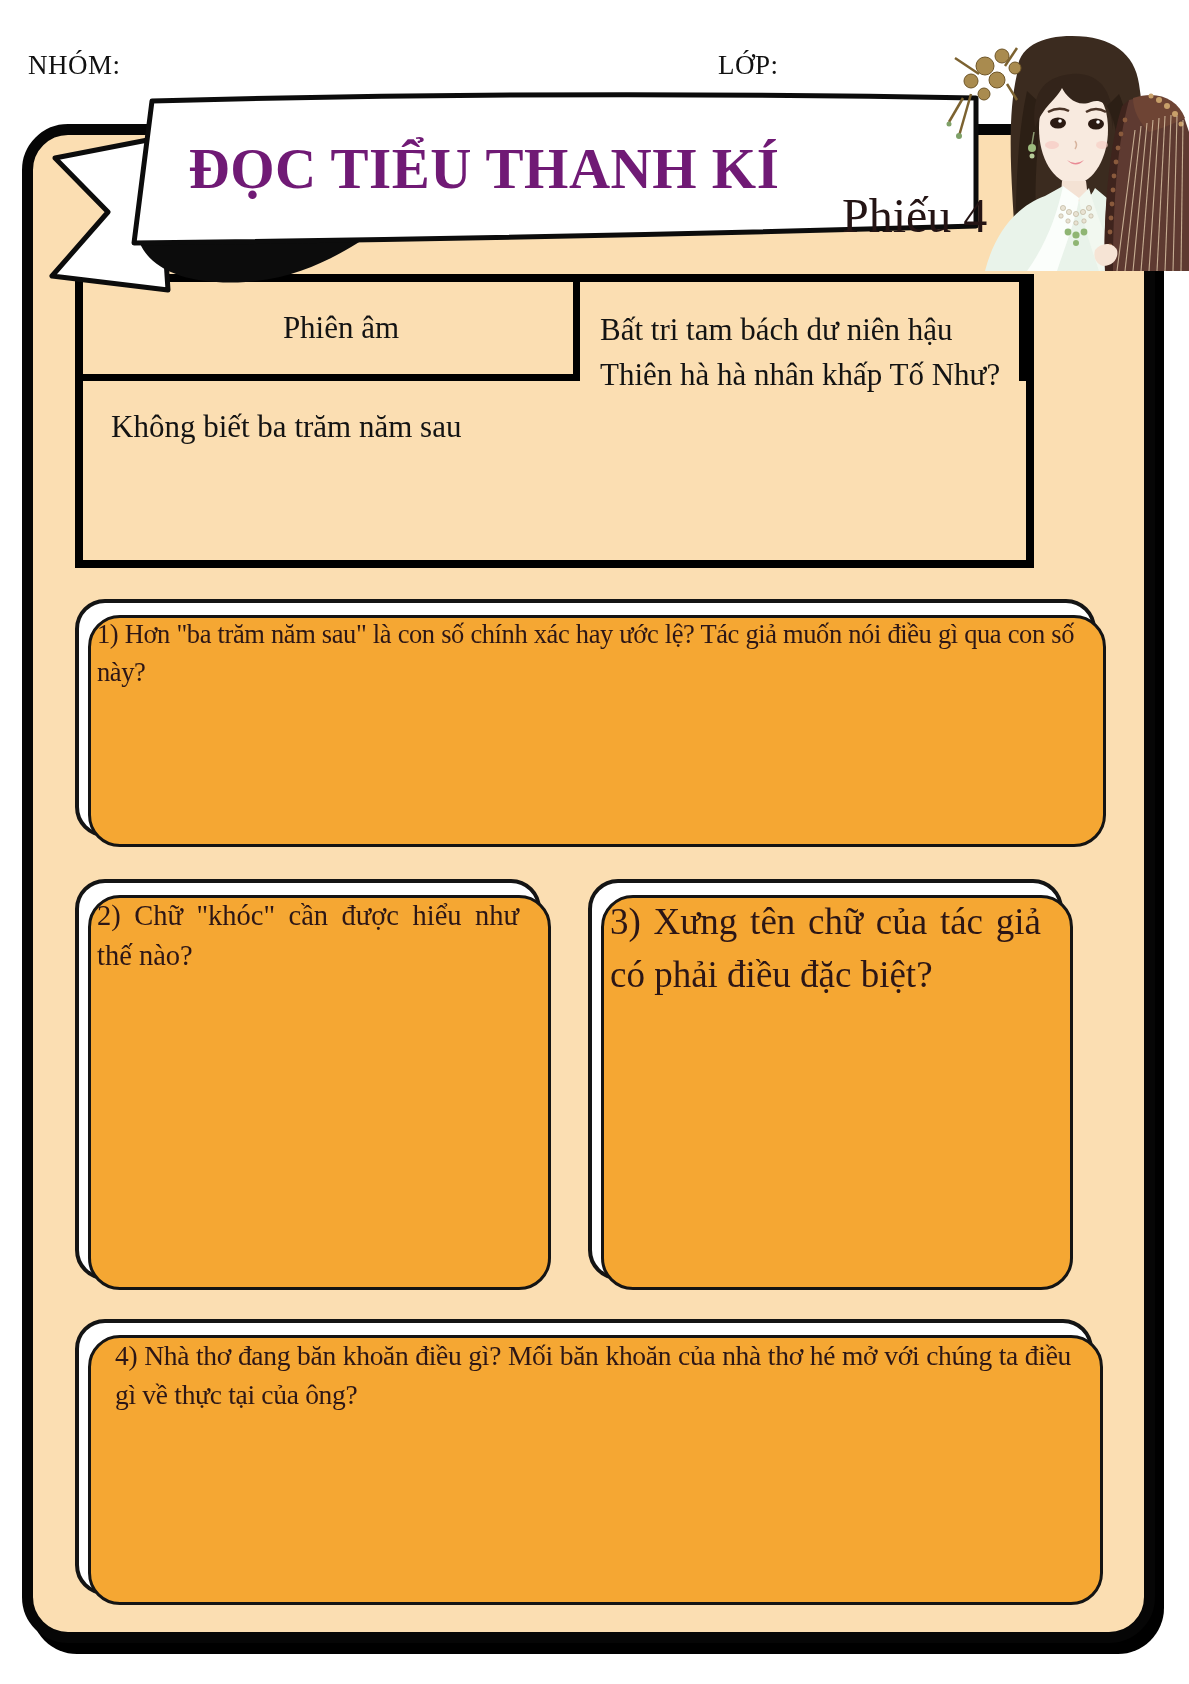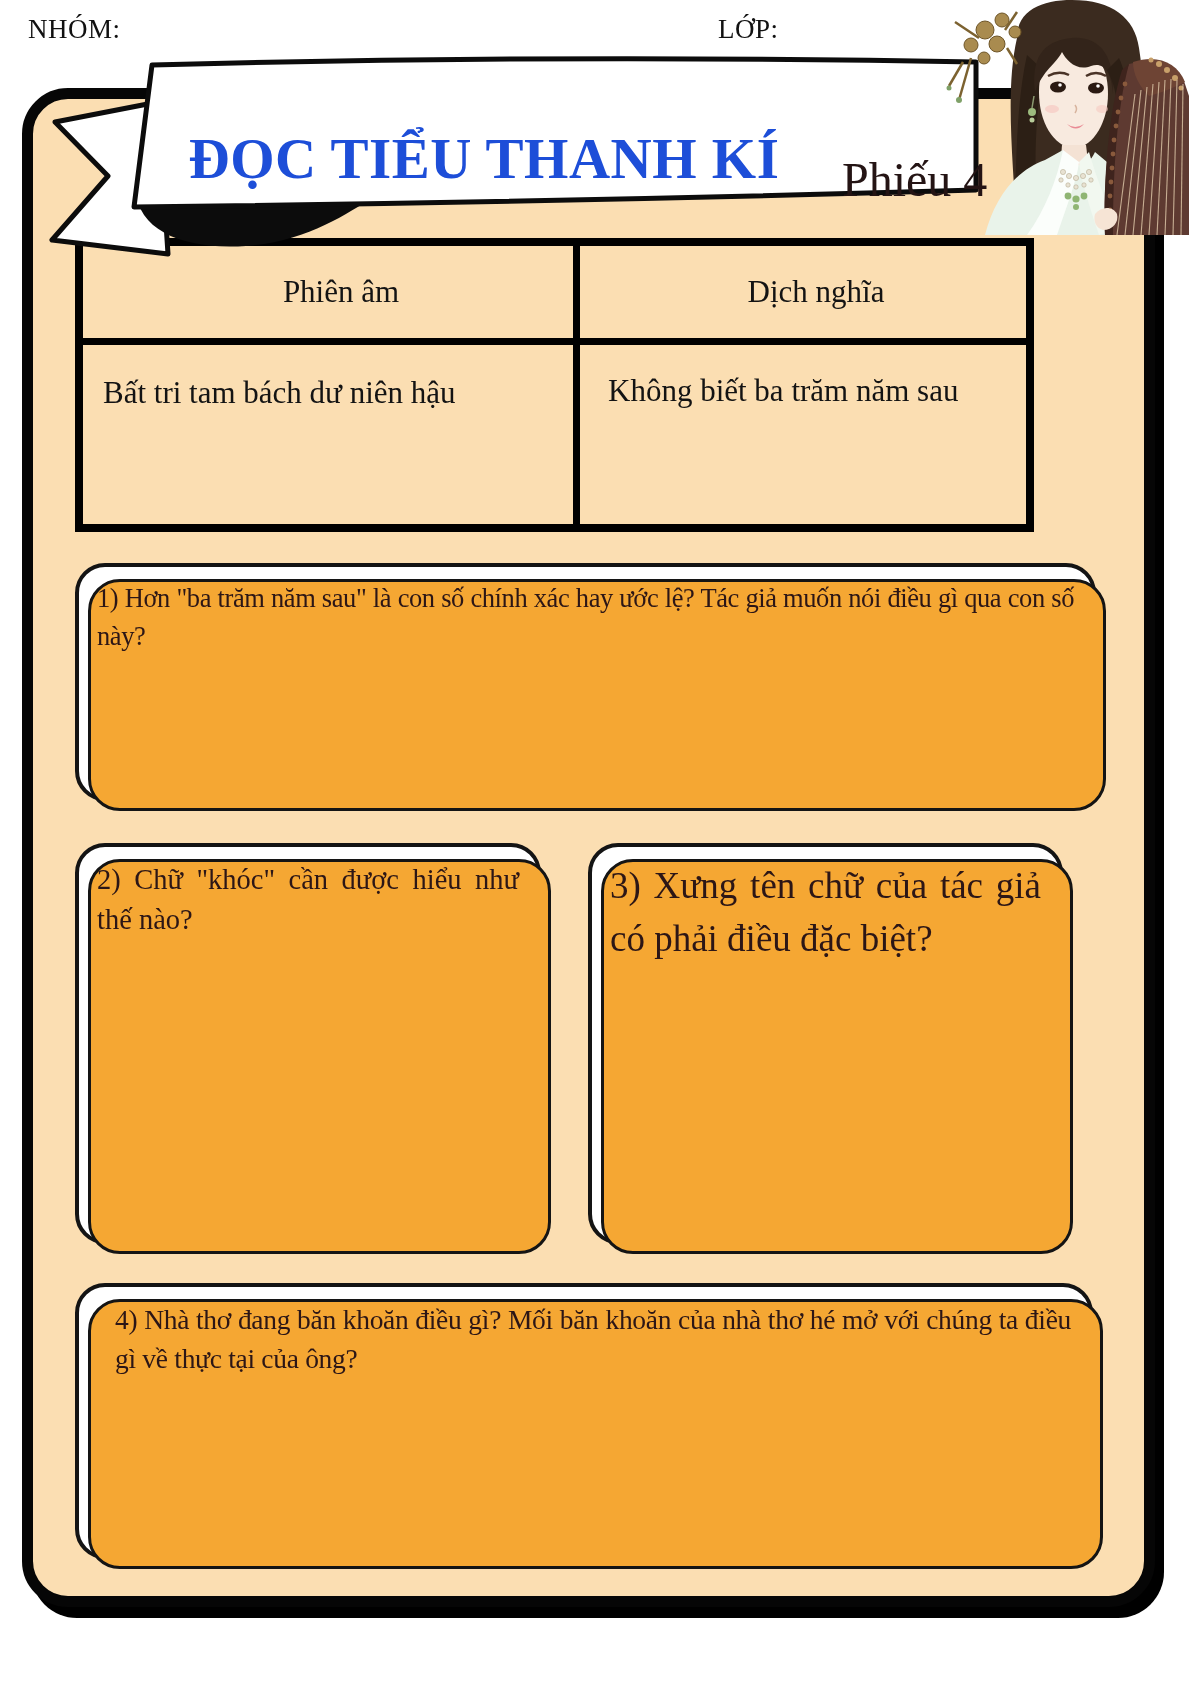--- a/index.html
+++ b/index.html
@@ -1,41 +1,41 @@
 <!DOCTYPE html>
 <html><head>
 <meta charset="utf-8">
 <style>
   * { box-sizing: border-box; margin: 0; padding: 0; }
   html, body { width: 1189px; height: 1684px; background: #ffffff; overflow: hidden; }
   body { font-family: "Liberation Serif", "DejaVu Serif", serif; }
-  .stage { position: relative; width: 1189px; height: 1443px; }
+  .stage { position: relative; width: 1189px; height: 1443px; margin-top: 36px; }
 
   
   .top-label { position: absolute; font-size: 27px; color: #111; letter-spacing: 0.5px; }
   .label-nhom { left: 28px; top: 14px; }
   .label-lop  { left: 718px; top: 14px; }
 
   
   .frame {
     position: absolute; left: 22px; top: 88px;
     width: 1133px; height: 1519px;
     background: #FBDEB2;
     border: 11px solid #060606;
     border-radius: 46px;
     box-shadow: 9px 11px 0 #000;
     z-index: 0;
   }
 
   
   .banner-svg { position: absolute; left: 40px; top: 50px; width: 950px; height: 212px; z-index: 2; }
   .banner-title {
-    position: absolute; left: 148px; top: 126px; width: 672px;
+    position: absolute; left: 148px; top: 100px; width: 672px;
     text-align: center; font-size: 57px; font-weight: 700;
-    color: #1d4ed8; white-space: nowrap; z-index: 3; letter-spacing: 0.5px;
+    color: #701a75; white-space: nowrap; z-index: 3; letter-spacing: 0.5px;
   }
   .banner-sheet {
     position: absolute; left: 842px; top: 152px;
     font-size: 48px; color: #241414; z-index: 3; white-space: nowrap;
   }
 
   
   .woman { position: absolute; left: 867px; top: 0; width: 322px; height: 235px; z-index: 5; }
 
   
@@ -194,23 +194,23 @@
         <line x1="298" y1="80" x2="290" y2="235"></line>
       <line x1="304" y1="79" x2="298" y2="235"></line>
         <line x1="310" y1="80" x2="306" y2="235"></line>
       <line x1="316" y1="84" x2="314" y2="235"></line>
     </g>
     <path d="M228,214 C234,206 246,206 250,214 C252,222 246,230 236,230 C229,228 226,221 228,214 Z" fill="#F6E4D5"></path>
   </svg>
 
   <div class="ptable">
     <div class="pt-cell pt-h pt-h1">Phiên âm</div>
-    <div class="pt-cell pt-h">Dịch nghĩa</div>
     <div class="pt-cell pt-b1">
       <div>Bất tri tam bách dư niên hậu</div>
+      <div>Thiên hà hà nhân khấp Tố Như?</div>
     </div>
     <div class="pt-cell pt-b2">
       <div>Không biết ba trăm năm sau</div>
     </div>
   </div>
 
   <div class="qbox q1">
     <p class="qtext">1) Hơn "ba trăm năm sau" là con số chính xác hay ước lệ? Tác giả muốn nói điều gì qua con số này?</p>
   </div>
   <div class="qbox q2">

